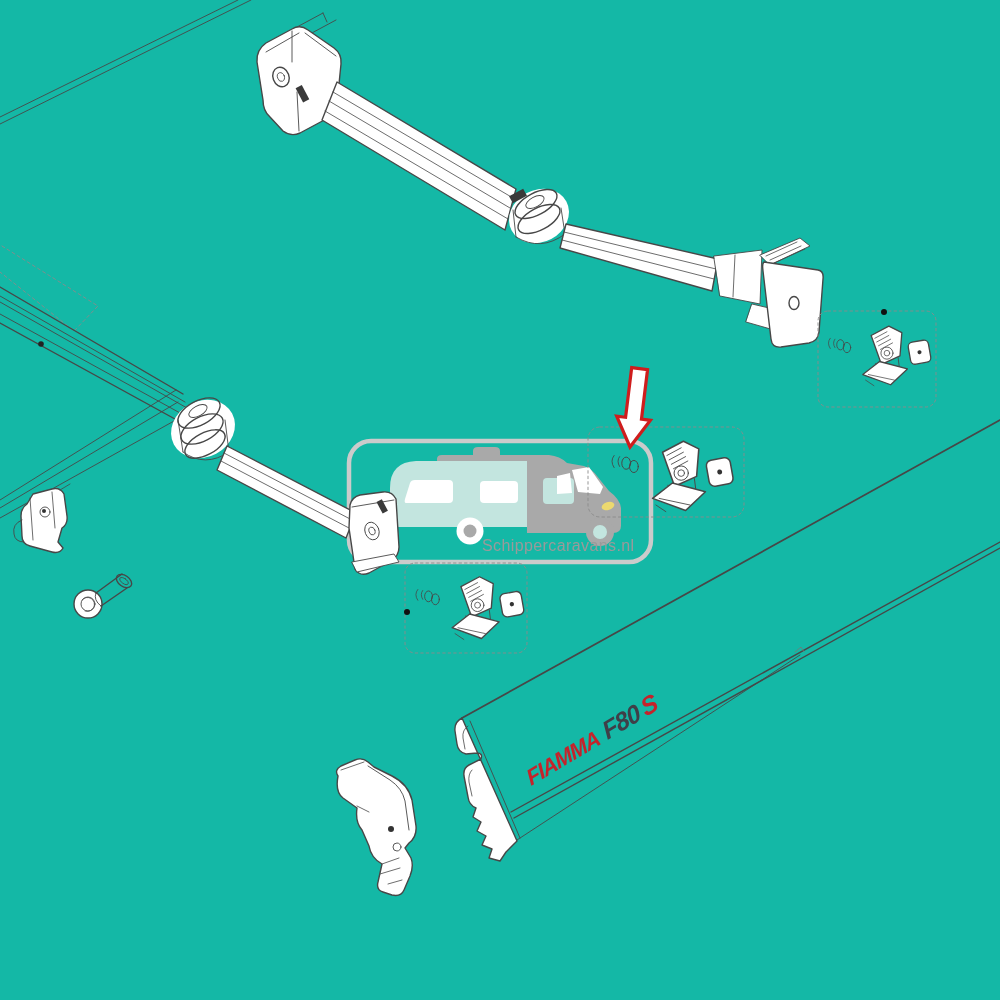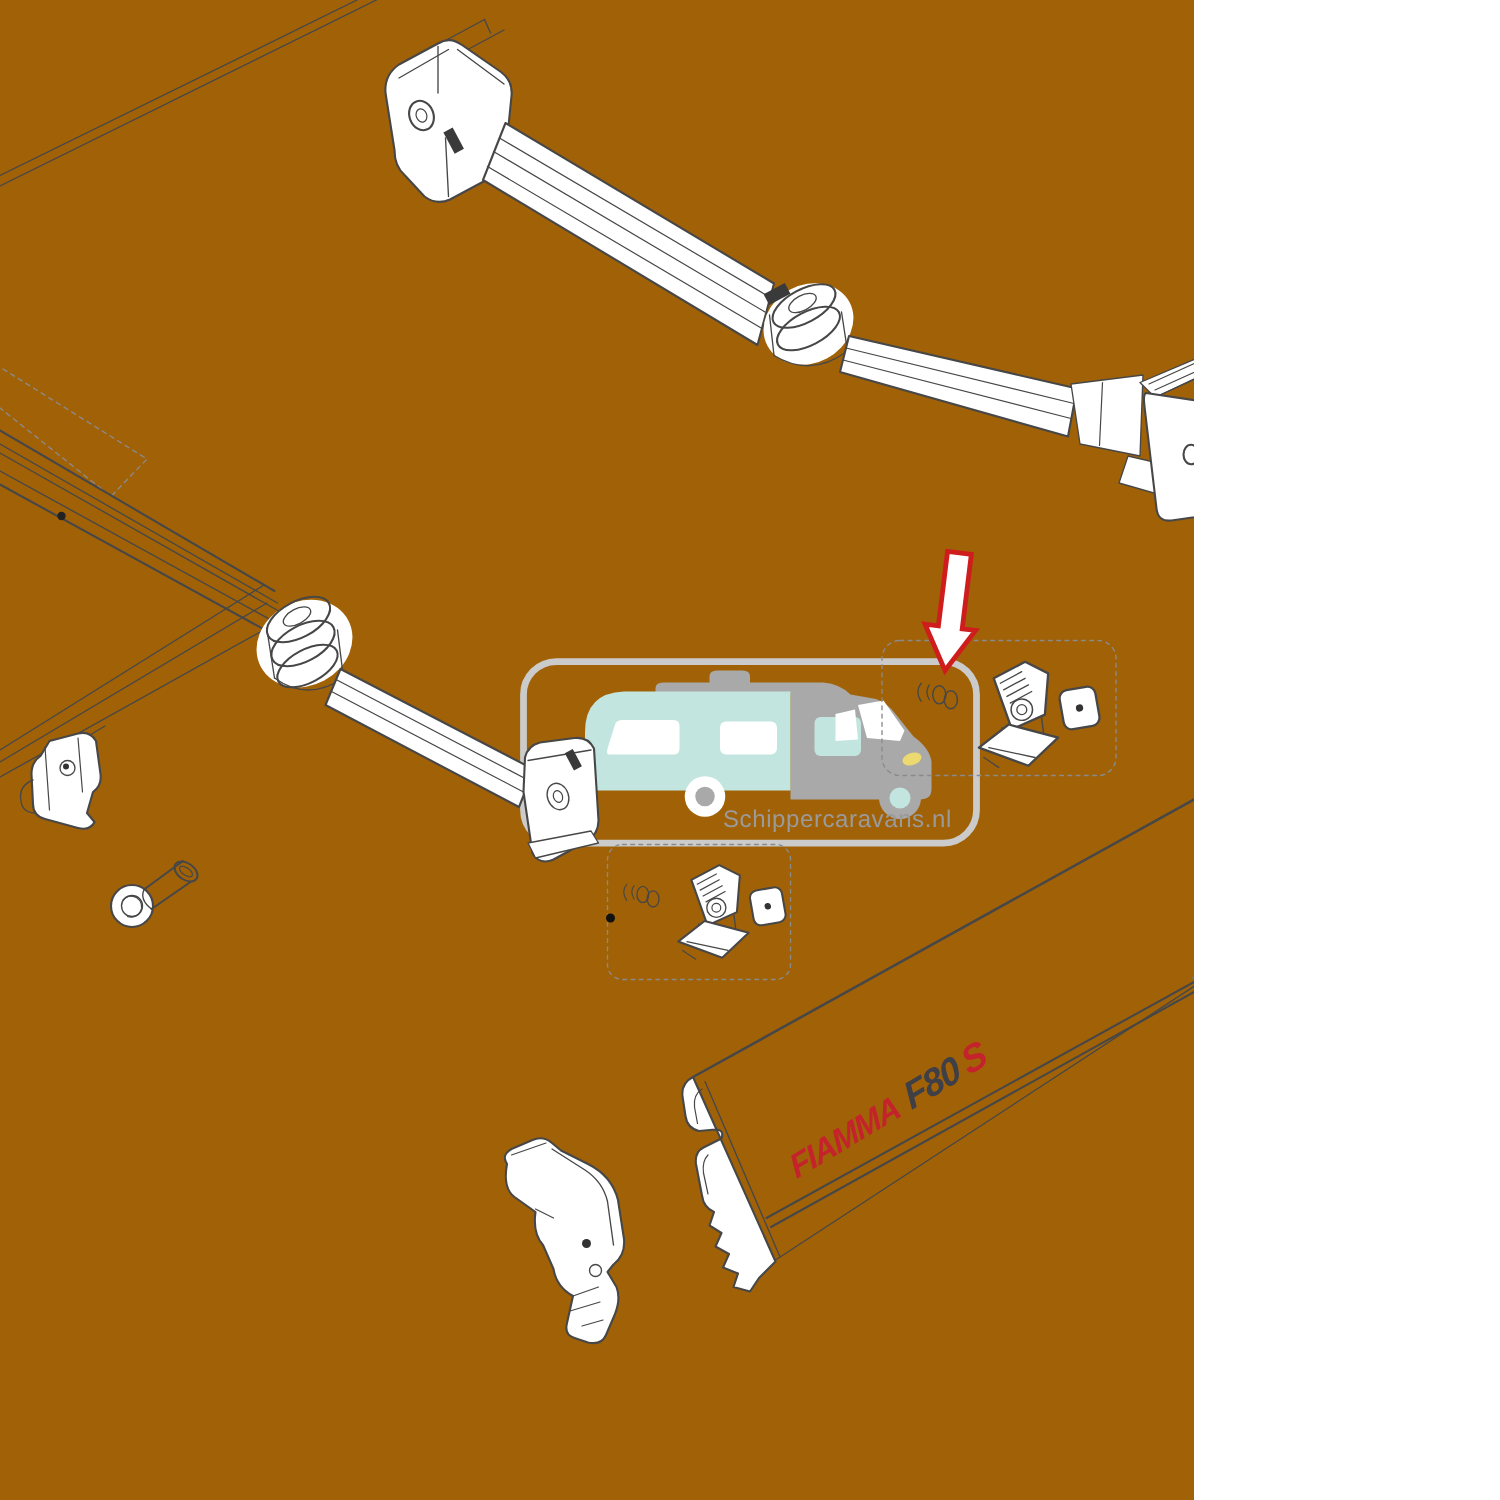--- a/index.html
+++ b/index.html
@@ -1,16 +1,16 @@
 <!DOCTYPE html>
 <html><head>
 <meta charset="utf-8">
 <style>
   html,body{margin:0;padding:0;background:#ffffff;}
-  .stage{position:relative;width:796px;height:1000px;background:#a16207;overflow:hidden;
+  .stage{position:relative;width:1000px;height:1000px;background:#14b8a6;overflow:hidden;
          font-family:"Liberation Sans",sans-serif;}
   svg{position:absolute;left:0;top:0;}
   .wm-text{font-family:"Liberation Sans",sans-serif;font-size:16px;letter-spacing:.4px;}
   .logo-text{font-family:"Liberation Sans",sans-serif;font-weight:bold;font-style:italic;}
   .thin{stroke-width:.9;}
   .hair{stroke-width:.8;}
 </style>
 </head>
 <body>
 

